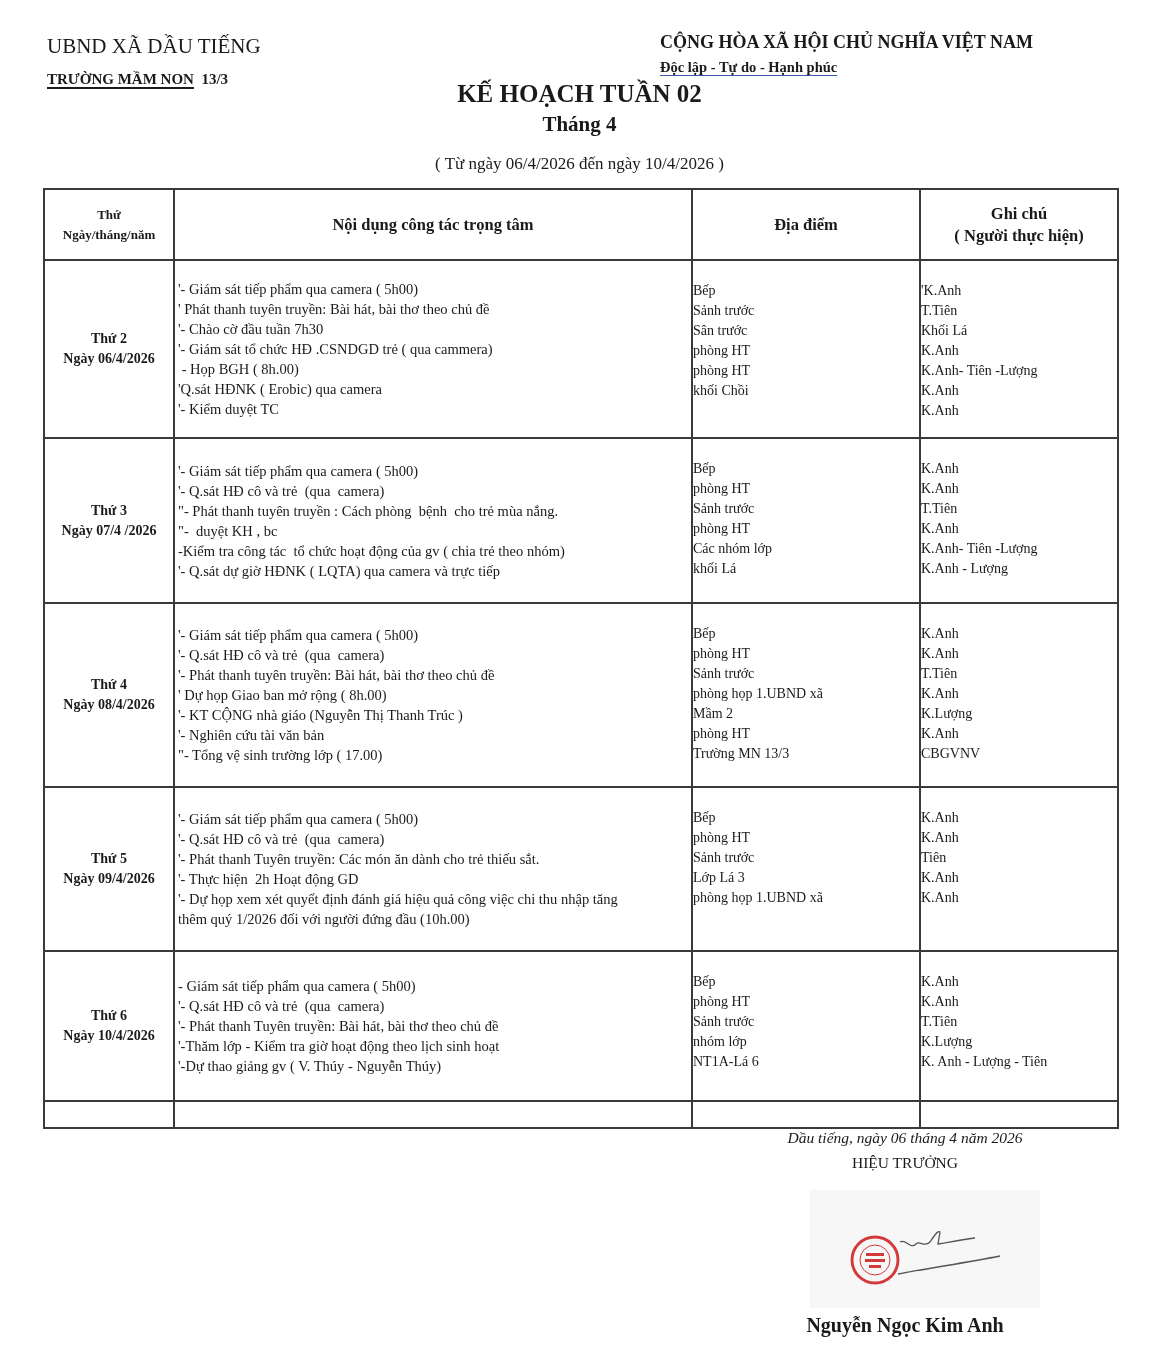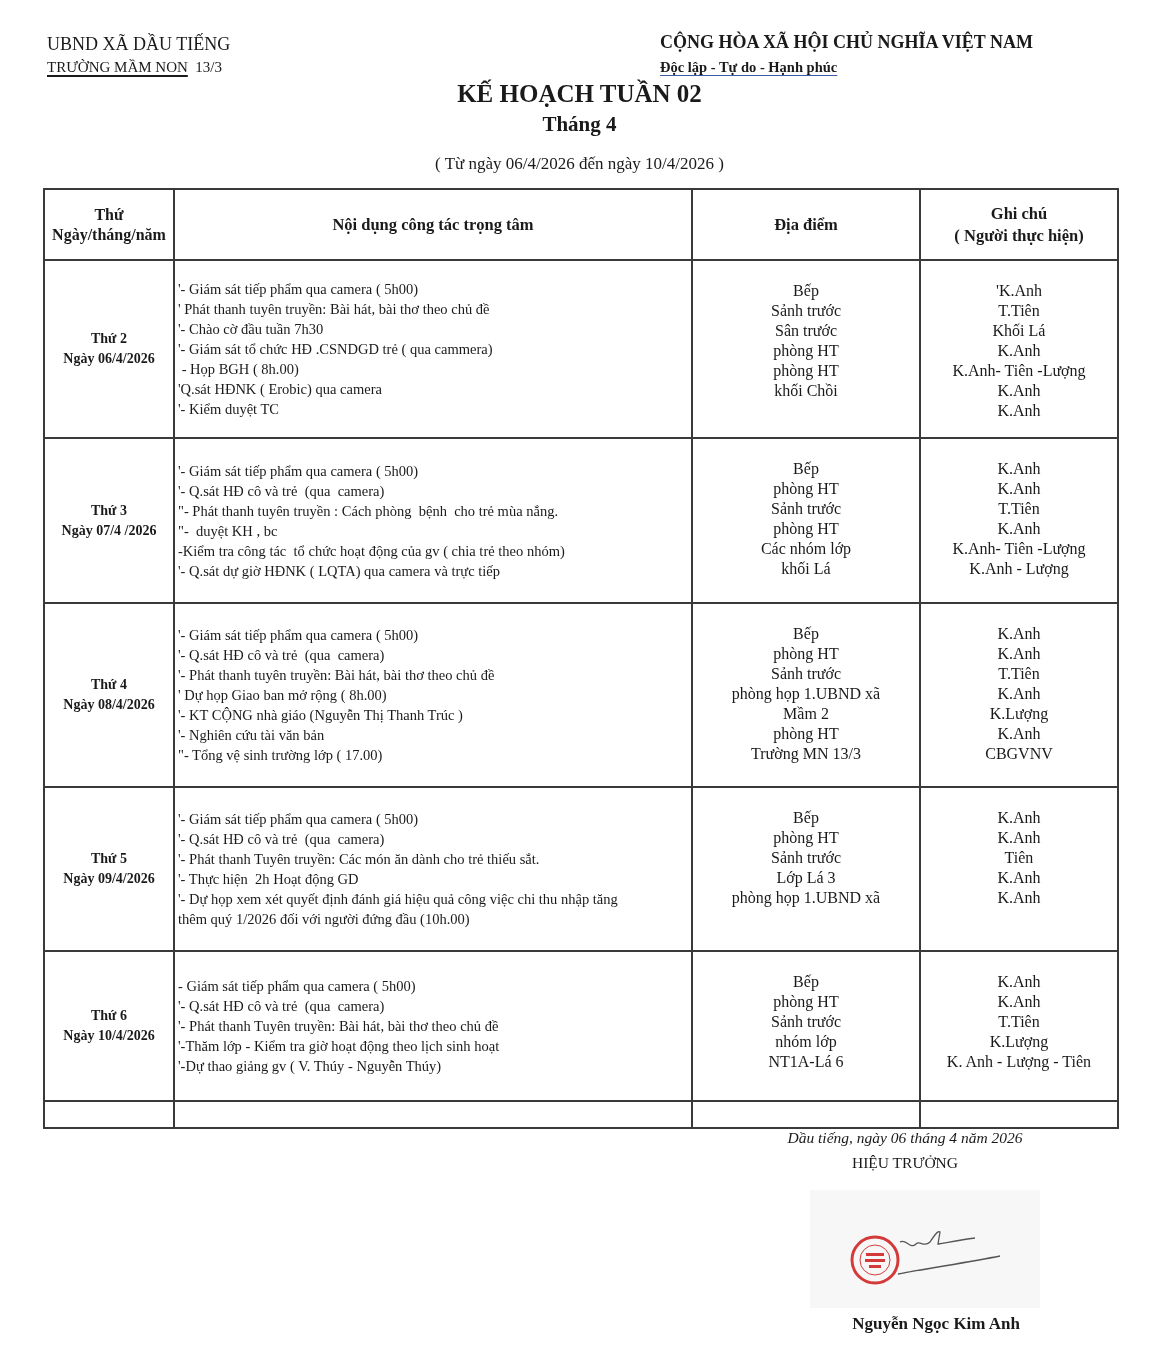--- a/index.html
+++ b/index.html
@@ -1,61 +1,61 @@
 <!DOCTYPE html>
 <html><head>
 <meta charset="utf-8">
 <style>
   html, body { margin: 0; padding: 0; background: #ffffff; }
   body {
     width: 1159px; height: 1361px; position: relative; overflow: hidden;
     font-family: "Liberation Serif", "DejaVu Serif", serif; color: #1a1a1a;
   }
   .abs { position: absolute; }
-  .hdr-left1 { left: 47px; top: 34px; font-size: 18px; }
-  .hdr-left2 { left: 47px; top: 59px; font-size: 15px; font-weight: normal; }
+  .hdr-left1 { left: 47px; top: 34px; font-size: 21px; }
+  .hdr-left2 { left: 47px; top: 71px; font-size: 15px; font-weight: bold; }
   .hdr-left2 .ul { text-decoration: underline; text-decoration-thickness: 2px; text-underline-offset: 3px; }
   .hdr-right1 { left: 660px; width: 490px; text-align: left; top: 32px; font-size: 18px; font-weight: bold; }
   .hdr-right2 { left: 660px; width: 490px; top: 59px; font-size: 14.5px; font-weight: bold; }
   .hdr-right2 span { text-decoration: underline; text-decoration-color: #3a5aa8; text-underline-offset: 3px; }
   .title { left: 0; width: 1159px; text-align: center; top: 80px; font-size: 25px; font-weight: bold; }
   .subtitle { left: 0; width: 1159px; text-align: center; top: 112px; font-size: 21px; font-weight: bold; }
   .range { left: 0; width: 1159px; text-align: center; top: 154px; font-size: 17px; }
 
   table.plan {
     position: absolute; left: 43px; top: 188px; width: 1074px;
     border-collapse: collapse; table-layout: fixed;
   }
   table.plan td, table.plan th {
     border: 2px solid #3a3a3a; padding: 0; vertical-align: middle;
   }
   table.plan th { font-weight: bold; text-align: center; }
   .c1 { width: 130px; }
   .c2 { width: 518px; }
   .c3 { width: 228px; }
   .c4 { width: 198px; }
-  .th-small { font-size: 16px; line-height: 20px; }
+  .th-small { font-size: 13px; line-height: 20px; }
   .th-big { font-size: 16.5px; line-height: 22px; }
   tr.head { height: 71px; }
   .day { text-align: center; font-weight: bold; font-size: 14px; line-height: 20px; }
   .content { font-size: 14.5px; line-height: 20px; padding: 0 0 0 3px !important; vertical-align: middle; }
-  .center-col { text-align: center; font-size: 16px; line-height: 20px; }
+  .center-col { font-size: 14px; line-height: 20px; }
   .line { display: block; white-space: pre; }
   tr.r1 { height: 178px; }
   tr.r2 { height: 165px; }
   tr.r3 { height: 184px; }
   tr.r4 { height: 164px; }
   tr.r5 { height: 150px; }
   tr.empty { height: 27px; }
   .top-align { vertical-align: top !important; padding-top: 20px !important; }
 
   .place-date { left: 740px; width: 330px; text-align: center; top: 1129px; font-size: 15.5px; font-style: italic; }
   .role { left: 740px; width: 330px; text-align: center; top: 1154px; font-size: 15.5px; font-weight: normal; }
   .sig-area { left: 810px; top: 1190px; width: 230px; height: 118px; background: #f7f7f7; }
-  .signer { left: 790px; width: 230px; text-align: right; top: 1314px; font-size: 17px; font-weight: bold; }
+  .signer { left: 790px; width: 230px; text-align: center; top: 1314px; font-size: 20px; font-weight: bold; }
 </style>
 </head>
 <body>
 
 <div class="abs hdr-left1">UBND XÃ DẦU TIẾNG</div>
 <div class="abs hdr-left2"><span class="ul">TRƯỜNG MẦM NON</span><span style="white-space:pre">  13/3</span></div>
 <div class="abs hdr-right1">CỘNG HÒA XÃ HỘI CHỦ NGHĨA VIỆT NAM</div>
 <div class="abs hdr-right2"><span>Độc lập - Tự do - Hạnh phúc</span></div>
 
 <div class="abs title">KẾ HOẠCH TUẦN 02</div>

